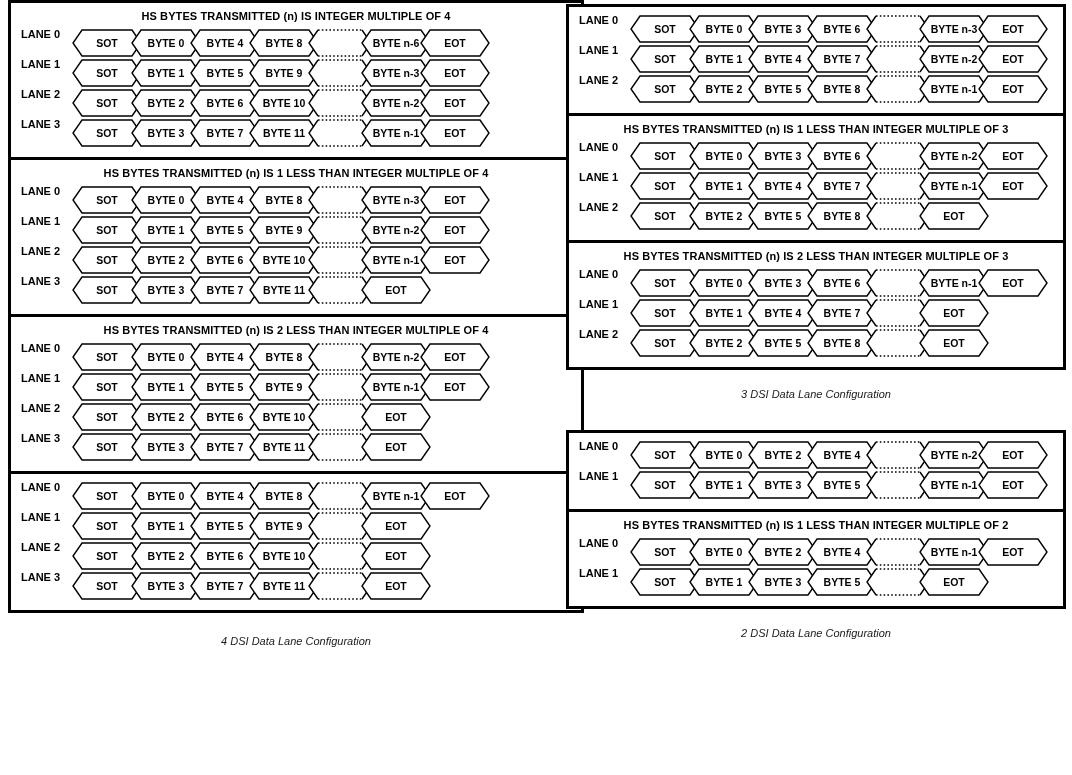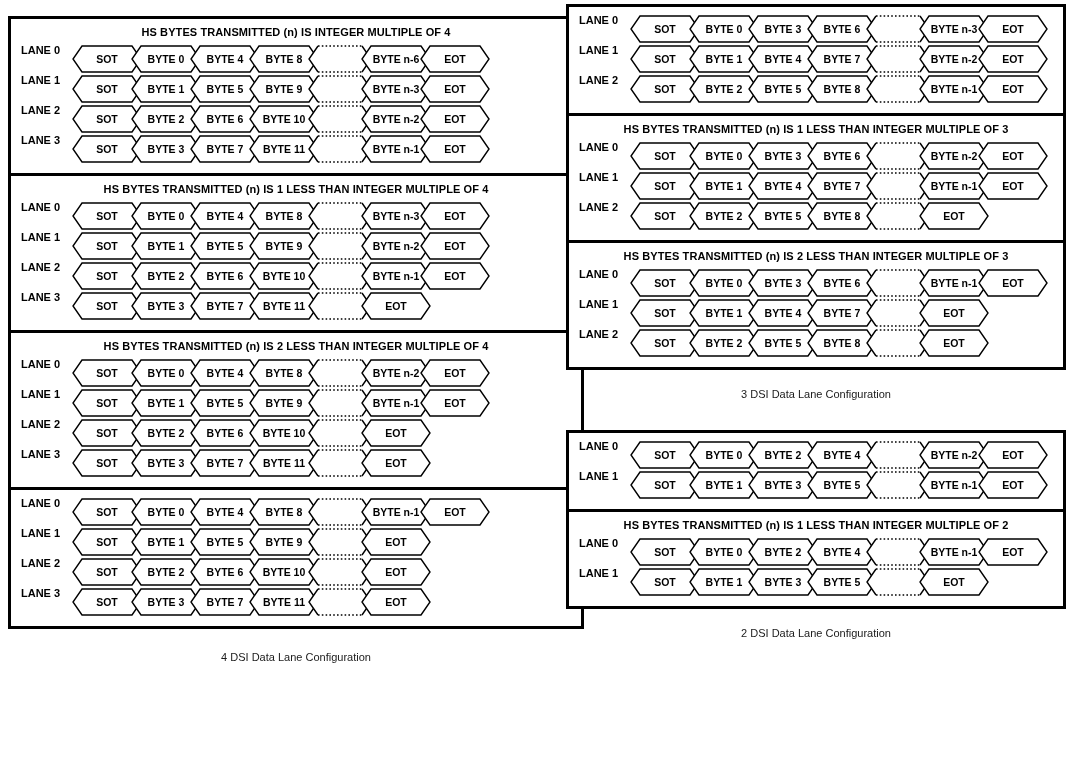--- a/index.html
+++ b/index.html
@@ -13,21 +13,21 @@
     height: 775px;
     position: relative;
     font-family: "Liberation Sans", sans-serif;
     color: #000000;
     overflow: hidden;
   }
 
   .column {
     position: absolute;
   }
-  #left-column  { left: 8px;  top: 16px;  width: 576px; }
+  #left-column  { left: 8px;  top: 0;  width: 576px; }
   #right-column { left: 566px; top: 4px; width: 500px; }
 
   
   .panel-group {
     border: 3px solid #000;
     box-sizing: border-box;
     background: #fff;
   }
 
   .panel {
@@ -89,20 +89,21 @@
   .cell .cell-text {
     position: relative;
     z-index: 2;
     padding: 0 2px;
   }
 
   
   .caption {
     text-align: center;
     font-size: 11px;
+    font-style: italic;
     font-family: "Liberation Sans", sans-serif;
     color: #1a1a1a;
   }
 </style>
 </head>
 <body>
 
 <div id="left-column" class="column">
     <div class="panel-group">
       <div class="panel">

